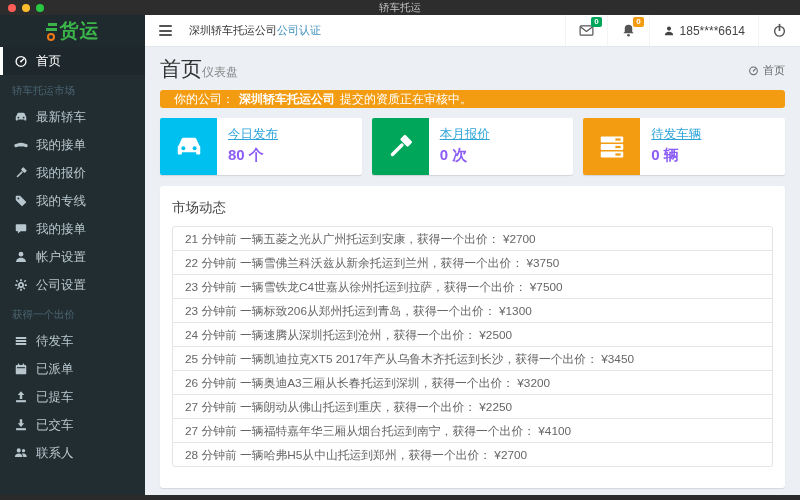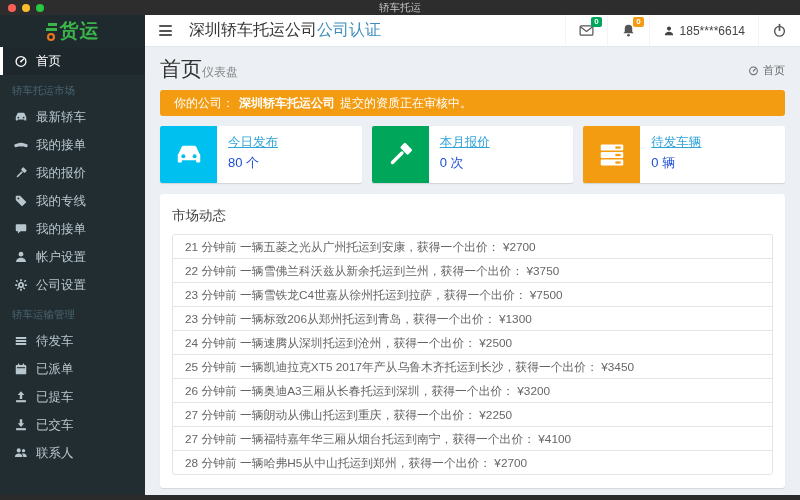--- a/index.html
+++ b/index.html
@@ -27,46 +27,46 @@
   .nav-item { height:28px; display:flex; align-items:center; padding-left:11px; gap:8px; color:#b8c7ce; font-size:12.5px; border-left:3px solid transparent; cursor:pointer; }
   .nav-item svg { width:14px; height:14px; flex:none; }
   .nav-item.active { background:#1e282c; color:#fff; border-left-color:#fff; }
   .nav-header { padding:9px 12px 5px 12px; font-size:10.5px; color:#4b646f; }
 
   
   .main { flex:1; display:flex; flex-direction:column; min-width:0; background:#ecf0f5; }
   .navbar { height:32px; background:#fff; border-bottom:1px solid #e3e7ea; display:flex; align-items:center; flex:none; }
   .hamburger { width:40px; height:100%; display:flex; flex-direction:column; justify-content:center; align-items:center; gap:2.5px; cursor:pointer; }
   .hamburger span { width:13px; height:2px; background:#555; border-radius:1px; }
-  .company-wrap { font-size:16px; color:#333; margin-left:4px;font-family:Liberation Mono, monospace; }
+  .company-wrap { font-size:11px; color:#333; margin-left:4px;font-family:Liberation Mono, monospace; }
   .company-link { color:#3c8dbc; cursor:pointer; }
   .nav-right { margin-left:auto; display:flex; align-items:stretch; height:100%; }
   .nav-ico { display:flex; align-items:center; padding:0 13px; border-left:1px solid #f4f4f4; position:relative; cursor:pointer; color:#555; }
   .nav-ico svg { width:15px; height:15px; }
   .badge { position:absolute; top:2px; right:5px; font-size:8px; line-height:10px; padding:0 3px; border-radius:2px; color:#fff; font-weight:bold; }
   .user-box { gap:5px; font-size:12px; color:#444; display:flex; align-items:center; }
 
   
   .content { flex:1; padding:7px 15px 0 15px; display:flex; flex-direction:column; min-height:0; }
   .page-head { display:flex; align-items:baseline; margin:1px 0 7px 0; }
   .page-title { font-size:21px; font-weight:400; color:#333; }
   .page-sub { font-size:12px; color:#888; }
   .breadcrumb { margin-left:auto; display:flex; align-items:center; gap:4px; font-size:11px; color:#666; cursor:pointer; }
   .breadcrumb svg { width:11px; height:11px; color:#666; }
 
-  .alert { height:26px; border-radius:3px; color:#fff; font-size:12px; display:flex; align-items:center; padding:0 14px; margin-bottom:10px; flex:none; }
+  .alert { height:18px; border-radius:3px; color:#fff; font-size:12px; display:flex; align-items:center; padding:0 14px; margin-bottom:10px; flex:none; }
   .alert .co { font-weight:bold; margin:0 5px; }
 
   .stats { display:flex; gap:10px; margin-bottom:11px; flex:none; }
   .stat-card { flex:1; background:#fff; border-radius:2px; box-shadow:0 1px 1px rgba(0,0,0,.12); display:flex; height:57px; overflow:hidden; }
   .stat-icon { width:57px; flex:none; display:flex; align-items:center; justify-content:center; color:#fff; }
   .stat-icon svg { width:30px; height:30px; }
   .stat-text { padding:8px 11px; display:flex; flex-direction:column; gap:3px; }
   .stat-label { font-size:12.5px; color:#2fa4d9;text-decoration:underline; }
-  .stat-value { font-size:13px; font-weight:normal; color:#1d4ed8; }
+  .stat-value { font-size:15px; font-weight:bold; color:#8b5cf6; }
 
   .panel { background:#fff; border-radius:3px; box-shadow:0 1px 1px rgba(0,0,0,.1); flex:1; min-height:0; margin-bottom:7px; padding:13px 12px; display:flex; flex-direction:column; }
   .panel-title { font-size:13.5px; color:#444; margin-bottom:9px; flex:none; }
   .market-list { flex:1; overflow:hidden; }
   .market-item { border:1px solid #e4e4e4; margin-top:-1px; height:25px; line-height:24px; padding:0 12px; font-size:11.8px; color:#666; background:#fff; white-space:nowrap; overflow:hidden; }
   .market-item:first-child { border-radius:3px 3px 0 0; margin-top:0; }
   .market-item:last-child { border-radius:0 0 3px 3px; }
 
   .window-bottom { height:5px; background:#2b2b2b; flex:none; }
 </style>
@@ -227,21 +227,21 @@
             </svg>
           <span>帐户设置</span>
         </div>
         <div class="nav-item">
           <svg viewBox="0 0 16 16">
               <use href="#i-gear"></use>
             </svg>
           <span>公司设置</span>
         </div>
 
-        <div class="nav-header">轿车运输管理</div>
+        <div class="nav-header">获得一个出价</div>
 
         <div class="nav-item">
           <svg viewBox="0 0 16 16">
               <use href="#i-list"></use>
             </svg>
           <span>待发车</span>
         </div>
         <div class="nav-item">
           <svg viewBox="0 0 16 16">
               <use href="#i-calendar"></use>

